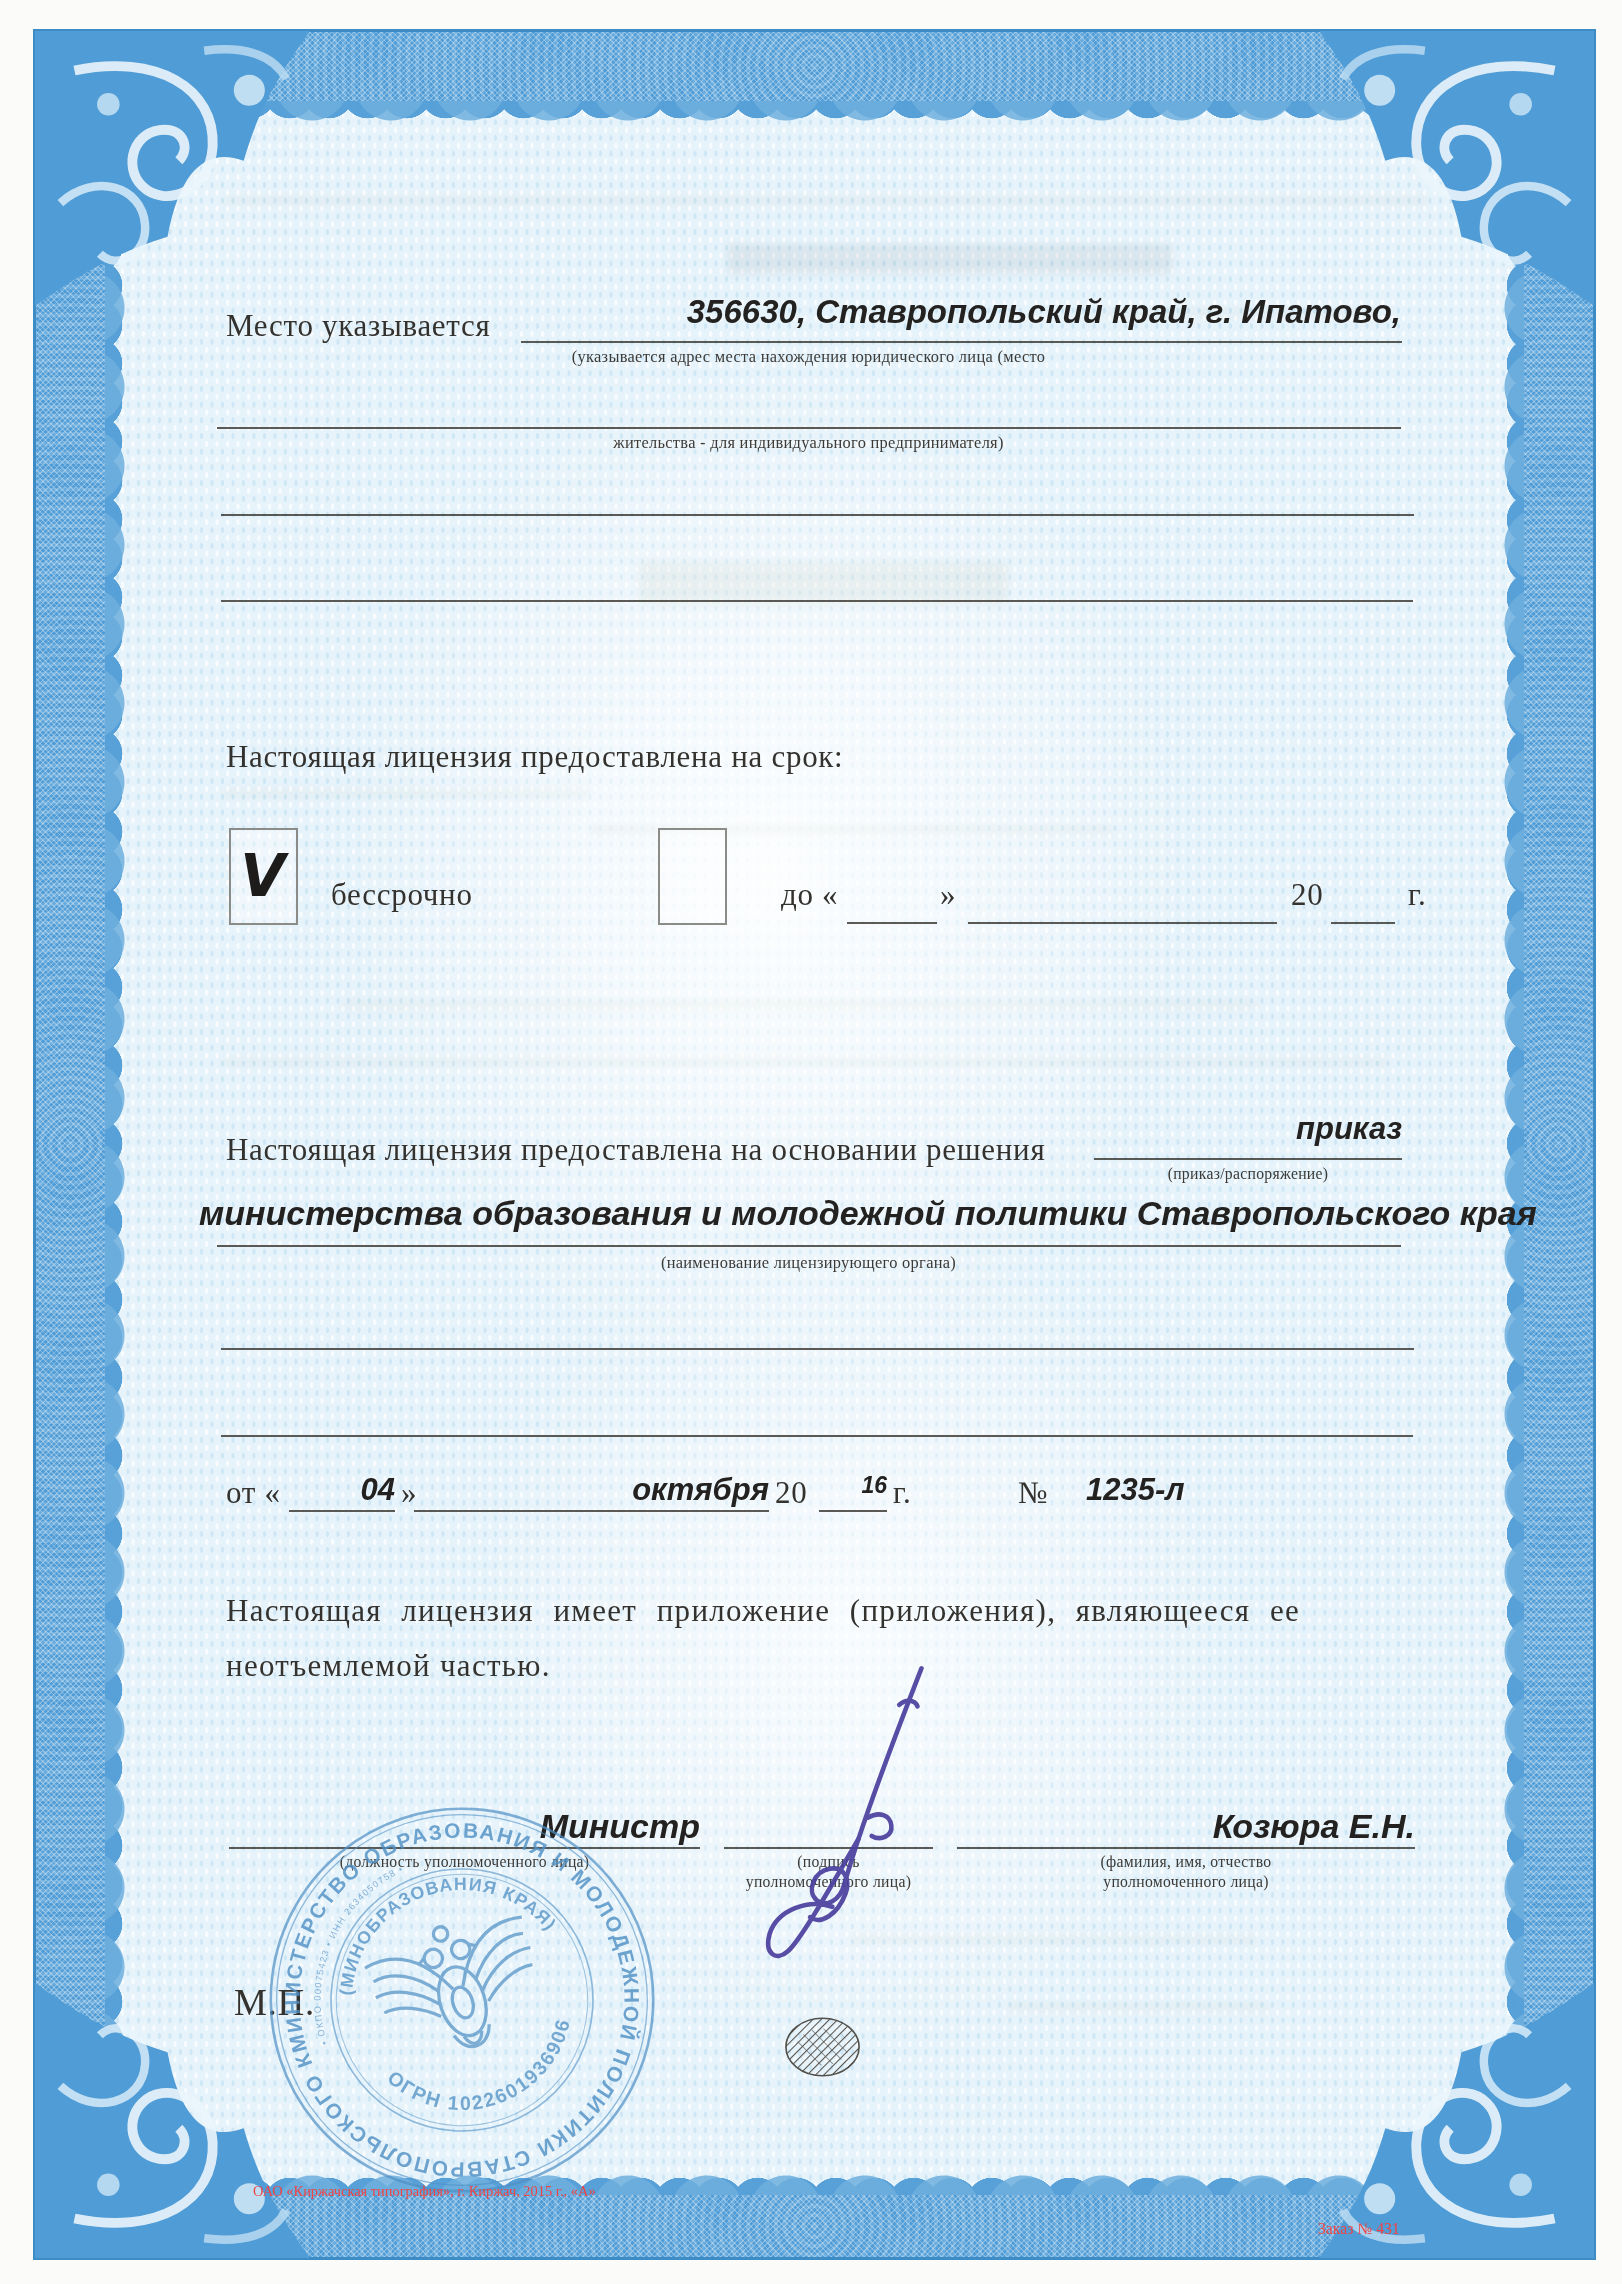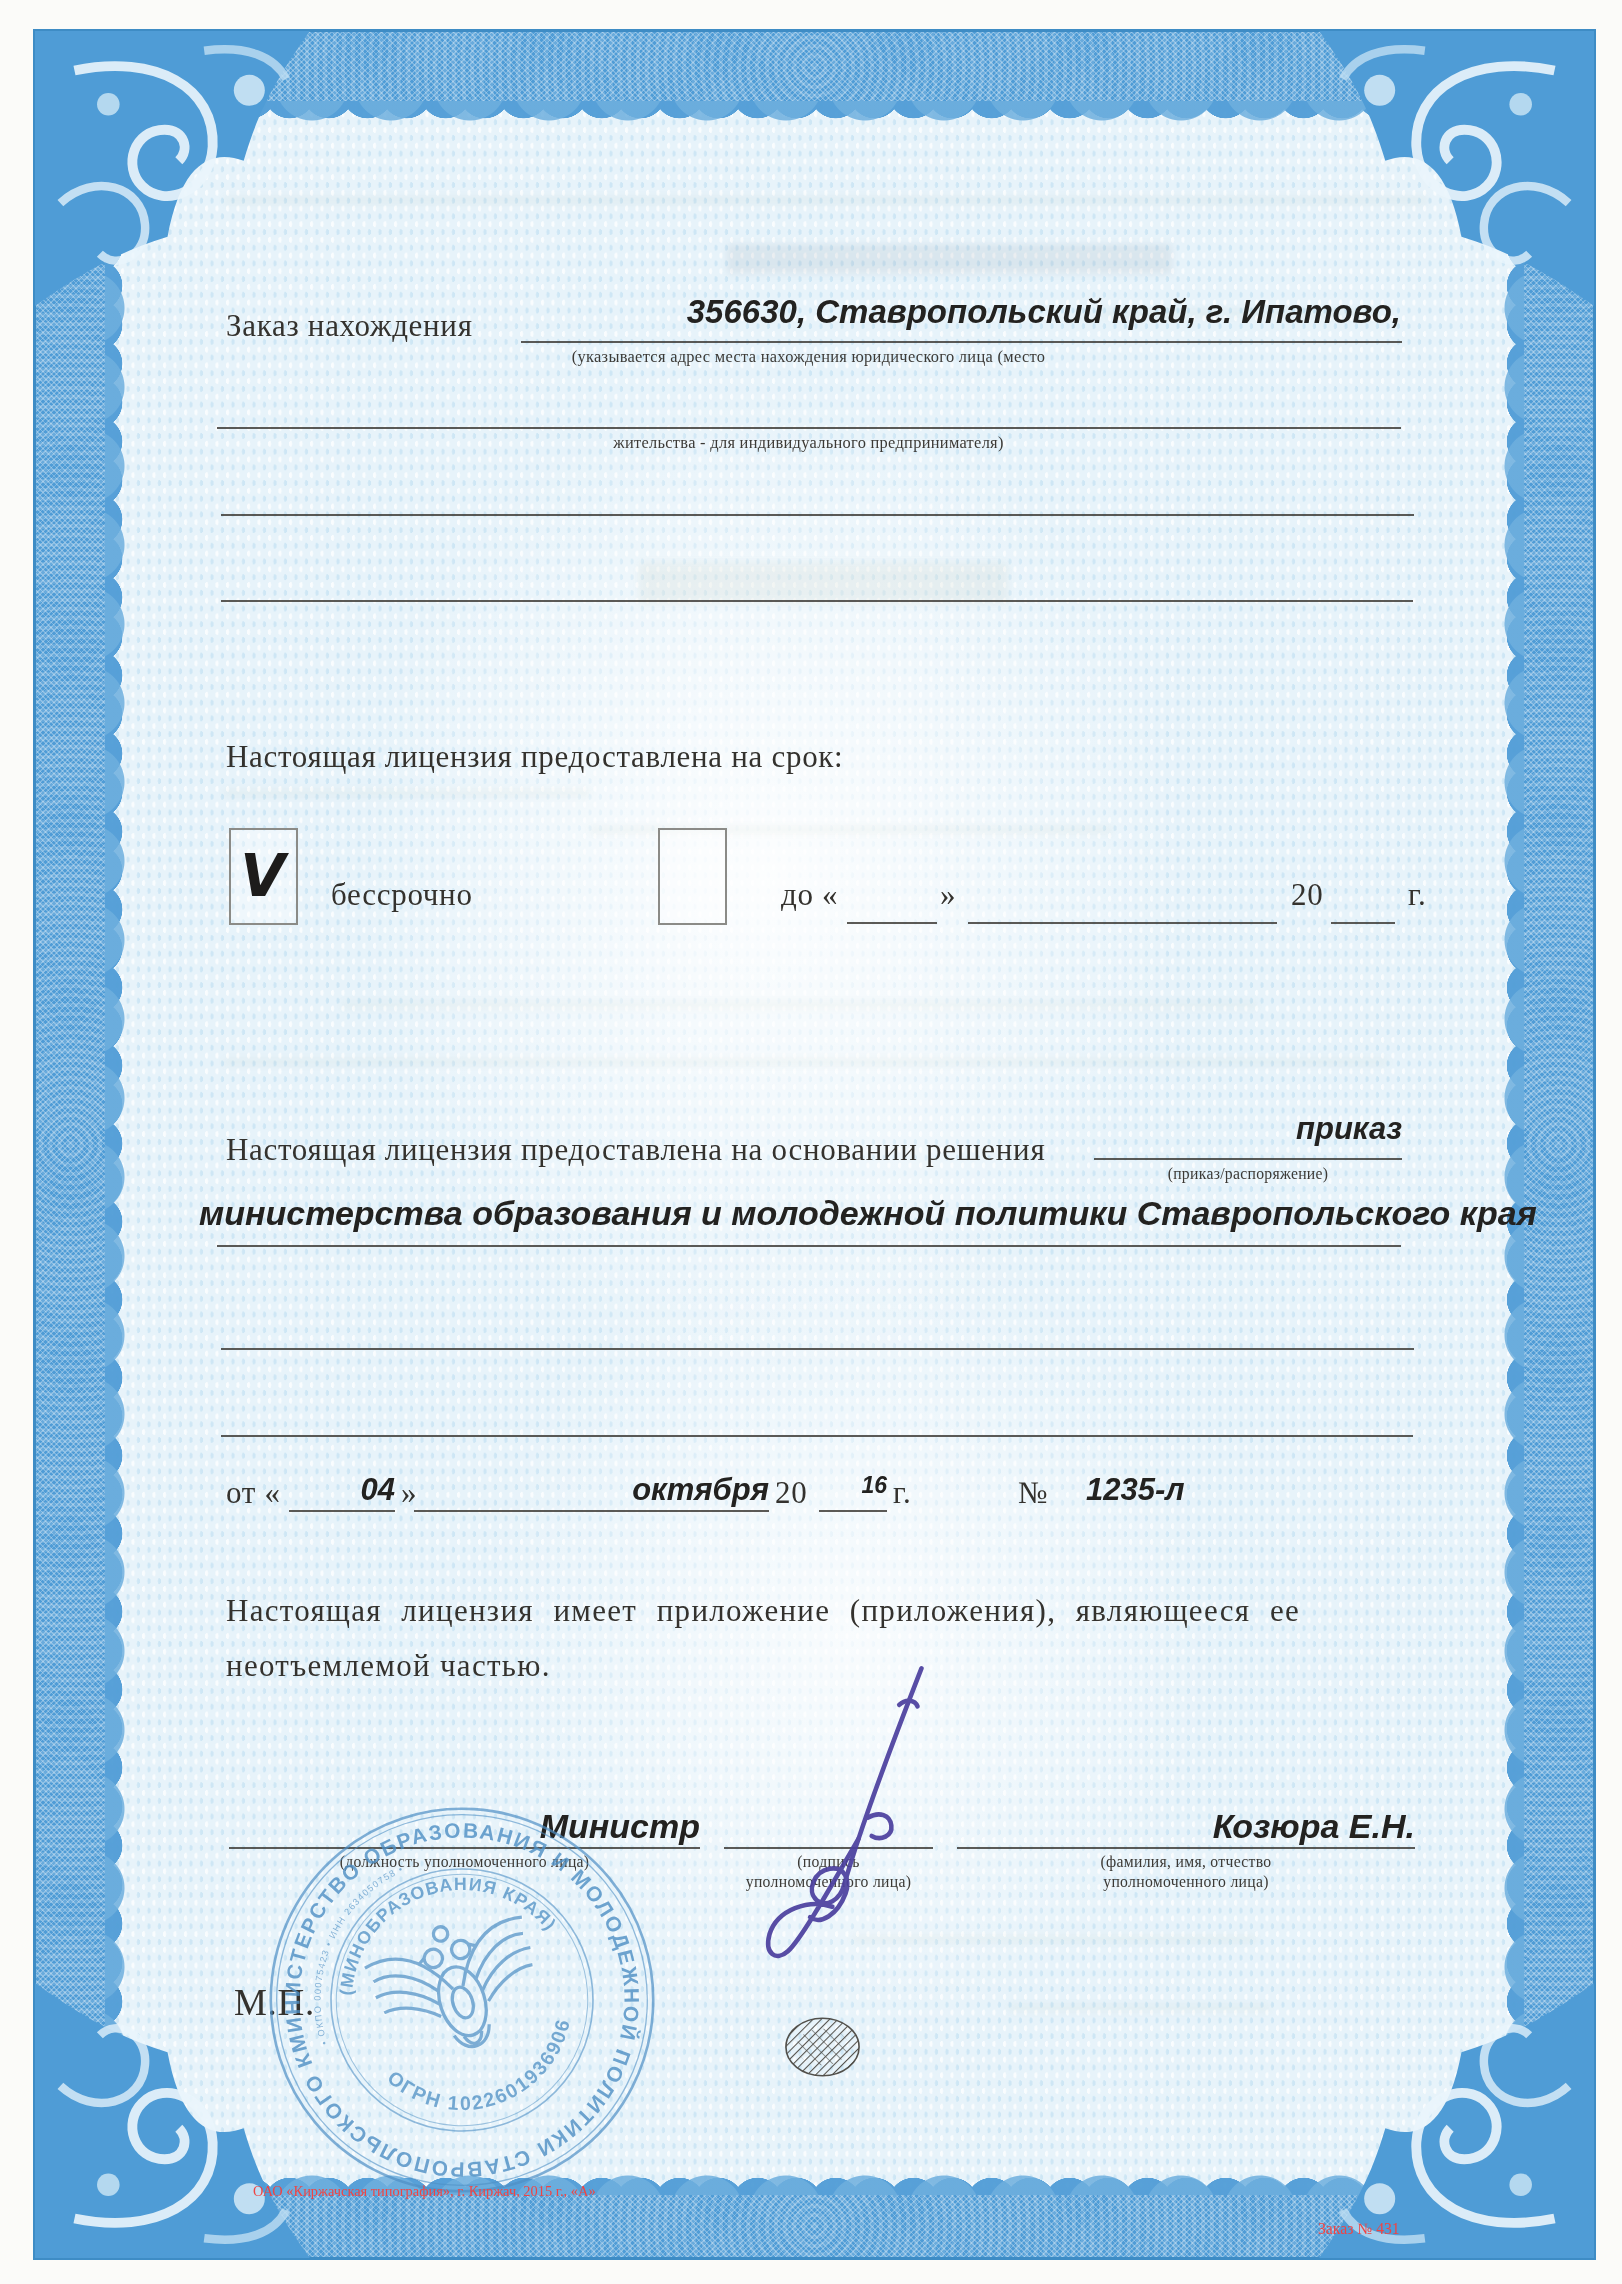--- a/index.html
+++ b/index.html
@@ -110,21 +110,21 @@
   <div class="ghost" style="left:727px;top:244px;width:445px;height:30px;opacity:.09;background:#5c6a7a"></div>
   <div class="ghost" style="left:1100px;top:309px;width:275px;height:7.9px;opacity:.05"></div>
   <div class="ghost" style="left:639px;top:562px;width:369px;height:42px;opacity:.07"></div>
   <div class="ghost" style="left:223px;top:789px;width:367px;height:7.9px;opacity:.05"></div>
   <div class="ghost" style="left:589px;top:826px;width:524px;height:7.9px;opacity:.05"></div>
   <div class="ghost" style="left:341px;top:1001px;width:917px;height:7.9px;opacity:.05"></div>
   <div class="ghost" style="left:223px;top:1058px;width:1166px;height:7.9px;opacity:.05"></div>
   <div class="ghost" style="left:851px;top:1935px;width:406px;height:7.9px;opacity:.05"></div>
   <div class="ghost" style="left:1008px;top:2004px;width:262px;height:7.9px;opacity:.05"></div>
 
-  <div class="ser" style="left:226px;top:308px">Заказ нахождения</div>
+  <div class="ser" style="left:226px;top:308px">Место указывается</div>
   <div class="val center" style="left:524px;top:293px;width:877px">356630, Ставропольский край, г. Ипатово,</div>
   <div class="rule" style="left:521px;top:341px;width:881px"></div>
   <div class="cap" style="left:216px;top:347px;width:1185px">(указывается адрес места нахождения юридического лица (место</div>
   <div class="rule" style="left:217px;top:427px;width:1184px"></div>
   <div class="cap" style="left:216px;top:433px;width:1185px">жительства - для индивидуального предпринимателя)</div>
   <div class="rule" style="left:221px;top:514px;width:1193px"></div>
   <div class="rule" style="left:221px;top:600px;width:1192px"></div>
 
   <div class="ser" style="left:226px;top:739px">Настоящая лицензия предоставлена на срок:</div>
   <div class="checkbox" style="left:229px;top:828px">
@@ -139,20 +139,21 @@
   <div class="ser" style="left:1291px;top:877px">20</div>
   <div class="rule" style="left:1331px;top:922px;width:64px"></div>
   <div class="ser" style="left:1408px;top:877px">г.</div>
 
   <div class="ser" style="left:226px;top:1132px">Настоящая лицензия предоставлена на основании решения</div>
   <div class="val center" style="left:1094px;top:1111px;width:308px;font-size:31px">приказ</div>
   <div class="rule" style="left:1094px;top:1158px;width:308px"></div>
   <div class="cap" style="left:1094px;top:1165px;width:308px;font-size:15.7px">(приказ/распоряжение)</div>
   <div class="val center" style="left:199px;top:1194px;width:1185px;font-size:34px">министерства образования и молодежной политики Ставропольского края</div>
   <div class="rule" style="left:217px;top:1245px;width:1184px"></div>
+  <div class="cap" style="left:216px;top:1253px;width:1185px">(наименование лицензирующего органа)</div>
   <div class="rule" style="left:221px;top:1348px;width:1193px"></div>
   <div class="rule" style="left:221px;top:1435px;width:1192px"></div>
 
   <div class="ser" style="left:226px;top:1475px">от «</div>
   <div class="val center" style="left:289px;top:1472px;width:106px;font-size:31px">04</div>
   <div class="rule" style="left:289px;top:1510px;width:106px"></div>
   <div class="ser" style="left:401px;top:1475px">»</div>
   <div class="val center" style="left:414px;top:1472px;width:355px;font-size:31px">октября</div>
   <div class="rule" style="left:414px;top:1510px;width:355px"></div>
   <div class="ser" style="left:775px;top:1475px">20</div>

